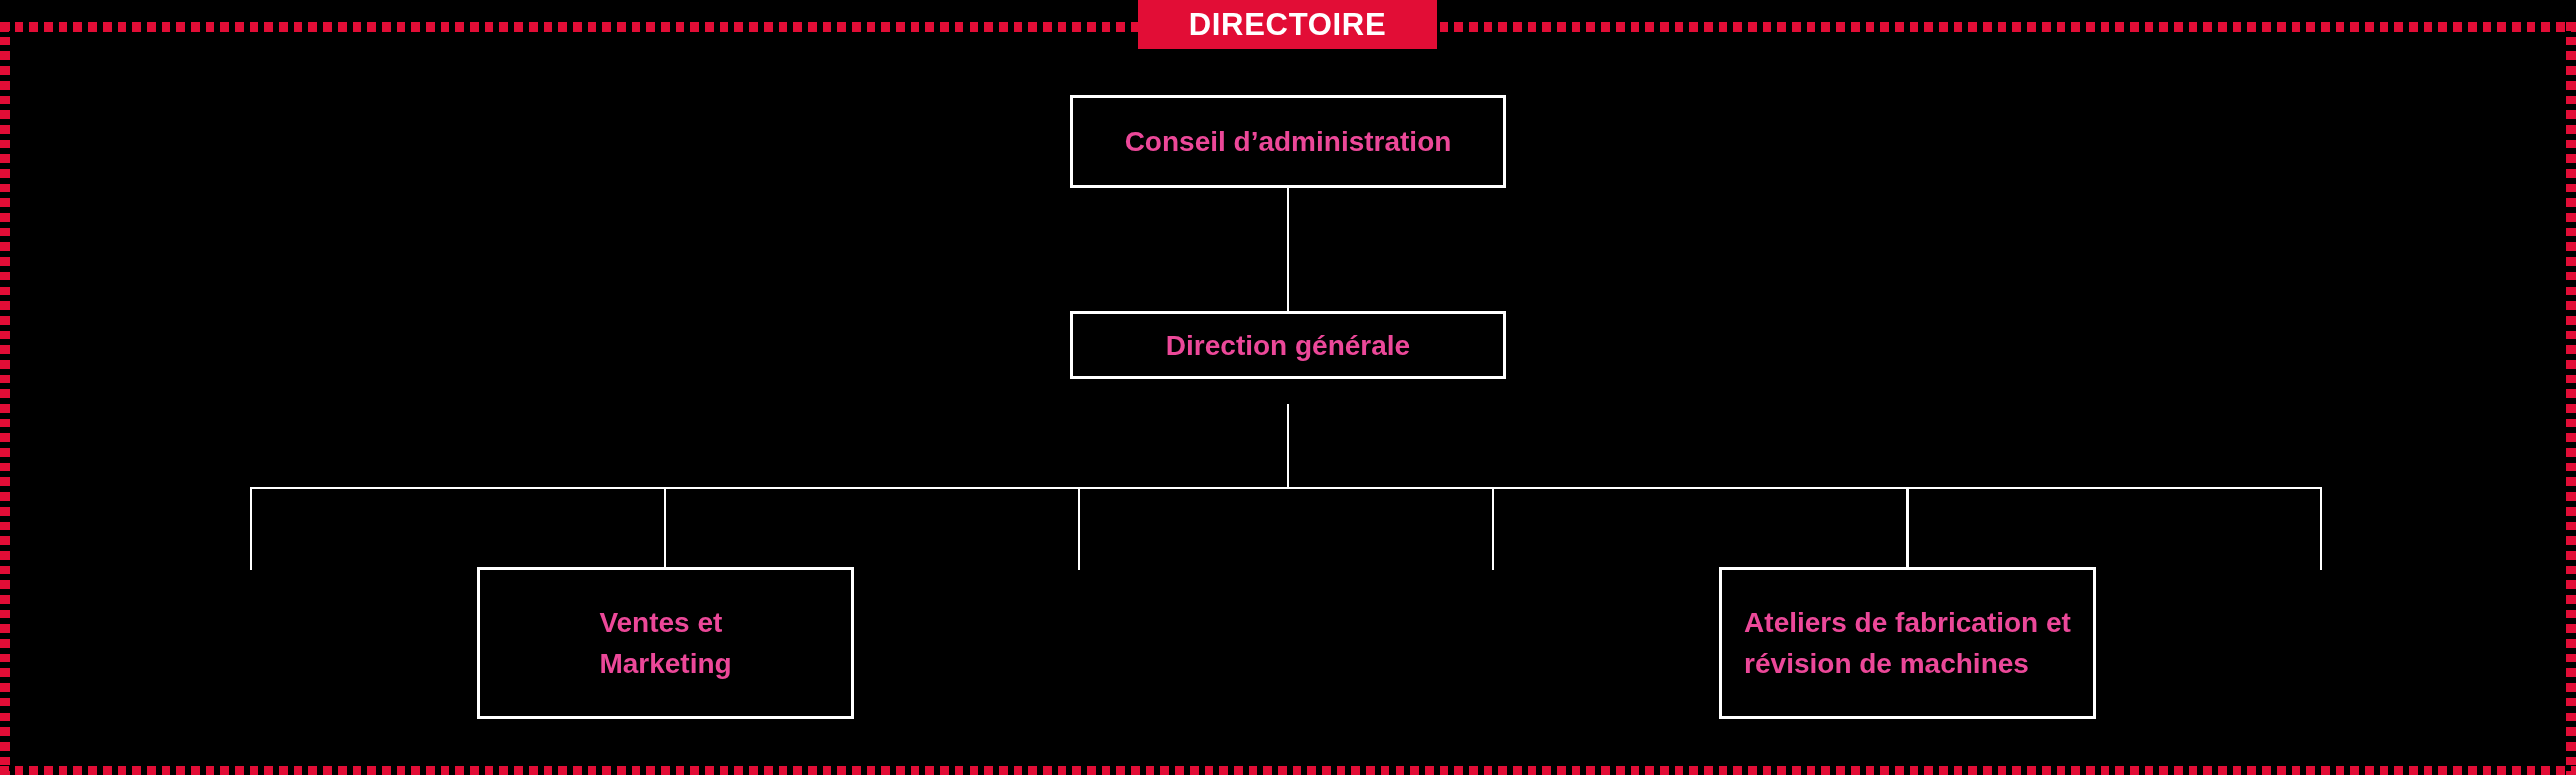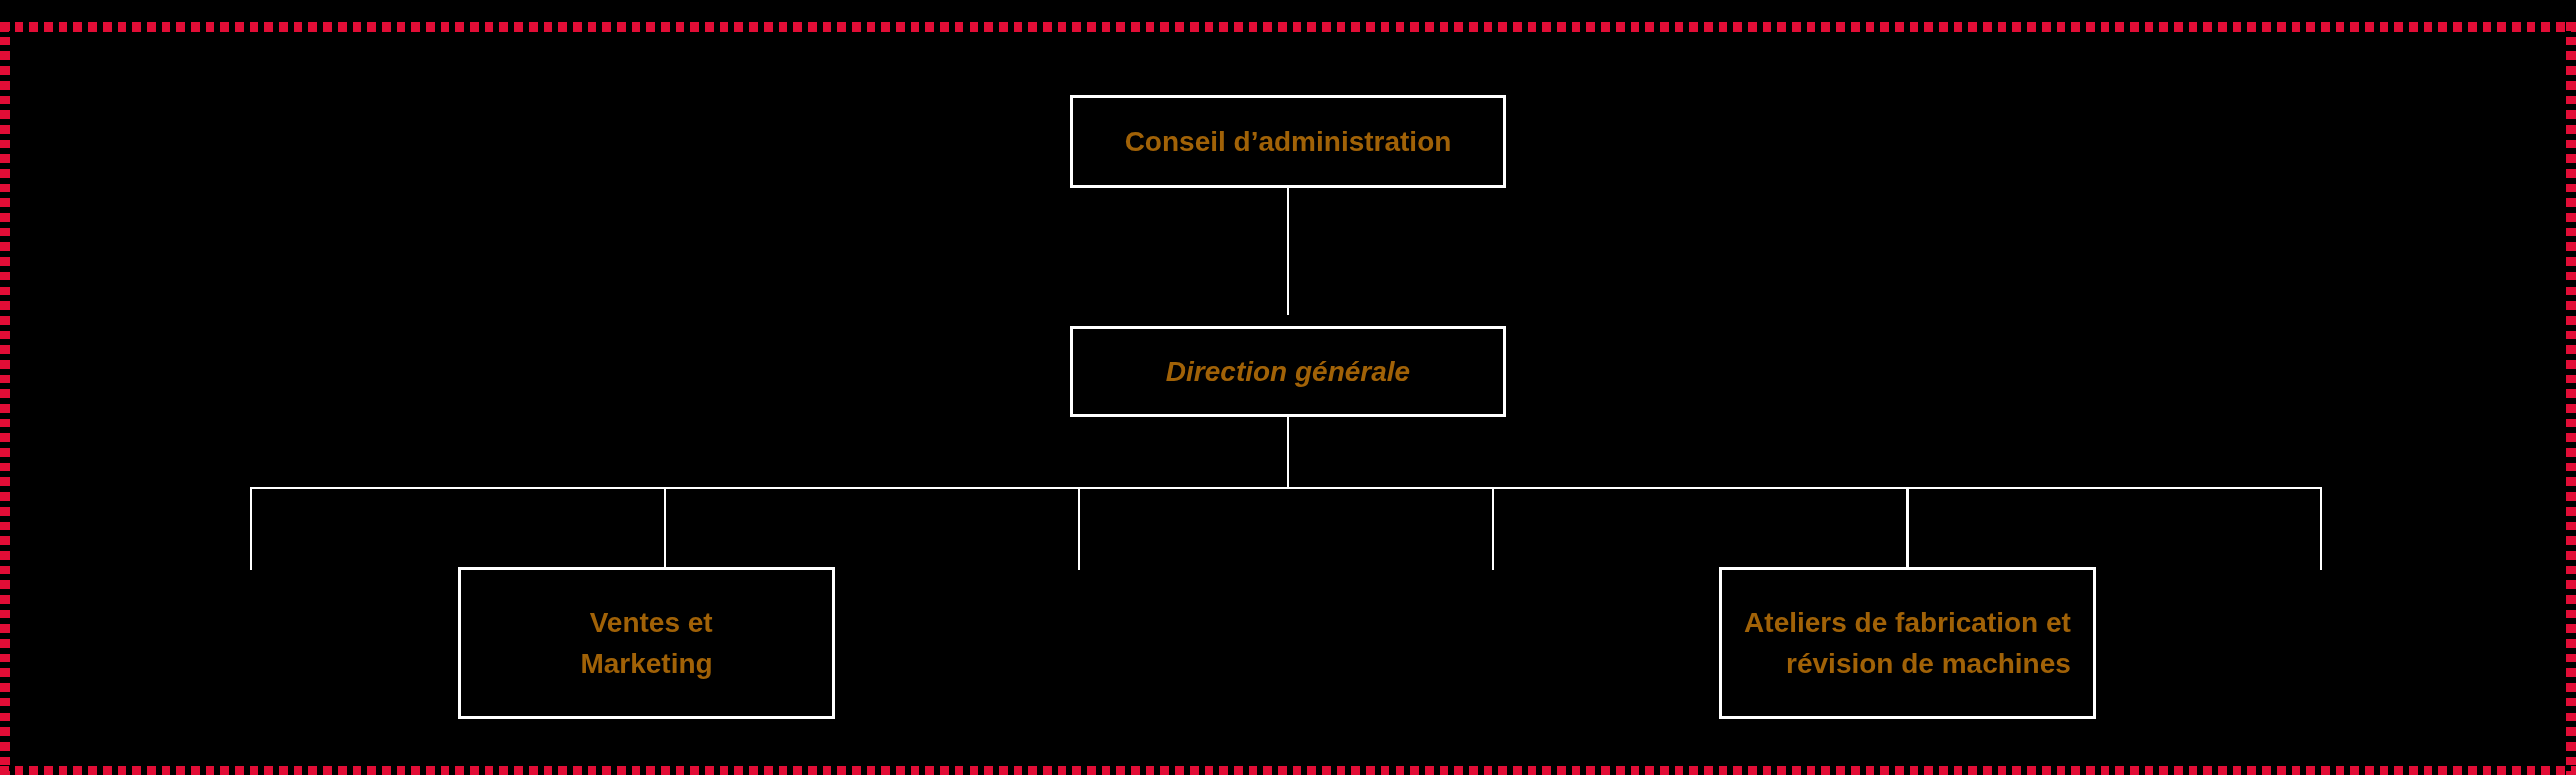--- a/index.html
+++ b/index.html
@@ -18,42 +18,41 @@
   .wires {
     position: absolute;
     left: 0;
     top: 0;
   }
   .node {
     position: absolute;
     box-sizing: border-box;
     border: 3.3px solid #fff;
     background: #000;
-    color: #a16207;
+    color: #ec4899;
     display: flex;
     align-items: center;
     justify-content: center;
-    text-align: right;
+    text-align: left;
     font-size: 28px;
     line-height: 41px;
     font-weight: bold;
     white-space: pre-line;
   }
   .node-l1 {
     left: 1070px;
     top: 95px;
     width: 436px;
     height: 93px;
   }
   .node-l2 {
     left: 1070px;
-    top: 326px;
+    top: 311px;
     width: 436px;
-    height: 91px;
-    font-style: italic;
+    height: 68px;
   }
   .node-dept {
     top: 567px;
     width: 377px;
     height: 152px;
   }
   .title-tag {
     position: absolute;
     left: 1138px;
     top: 0;
@@ -89,31 +88,34 @@
       <line x1="376" y1="731" x2="3476" y2="731"></line>
       <line x1="376" y1="729" x2="376" y2="854"></line>
       <line x1="996" y1="729" x2="996" y2="854"></line>
       <line x1="1616" y1="729" x2="1616" y2="854"></line>
       <line x1="2236" y1="729" x2="2236" y2="854"></line>
       <line x1="2857" y1="729" x2="2857" y2="854"></line>
       <line x1="3476" y1="729" x2="3476" y2="854"></line>
     </g>
   </svg>
 
+  <div class="title-tag">
+    <span>DIRECTOIRE</span>
+  </div>
 
   <div class="node node-l1">
     <span>Conseil d’administration</span>
   </div>
 
   <div class="node node-l2">
     <span>Direction générale</span>
   </div>
 
 
-  <div class="node node-dept" style="left:458px">
+  <div class="node node-dept" style="left:477px">
     <span>Ventes et
 Marketing</span>
   </div>
 
 
 
   <div class="node node-dept" style="left:1719px">
     <span>Ateliers de fabrication et
 révision de machines</span>
   </div>

